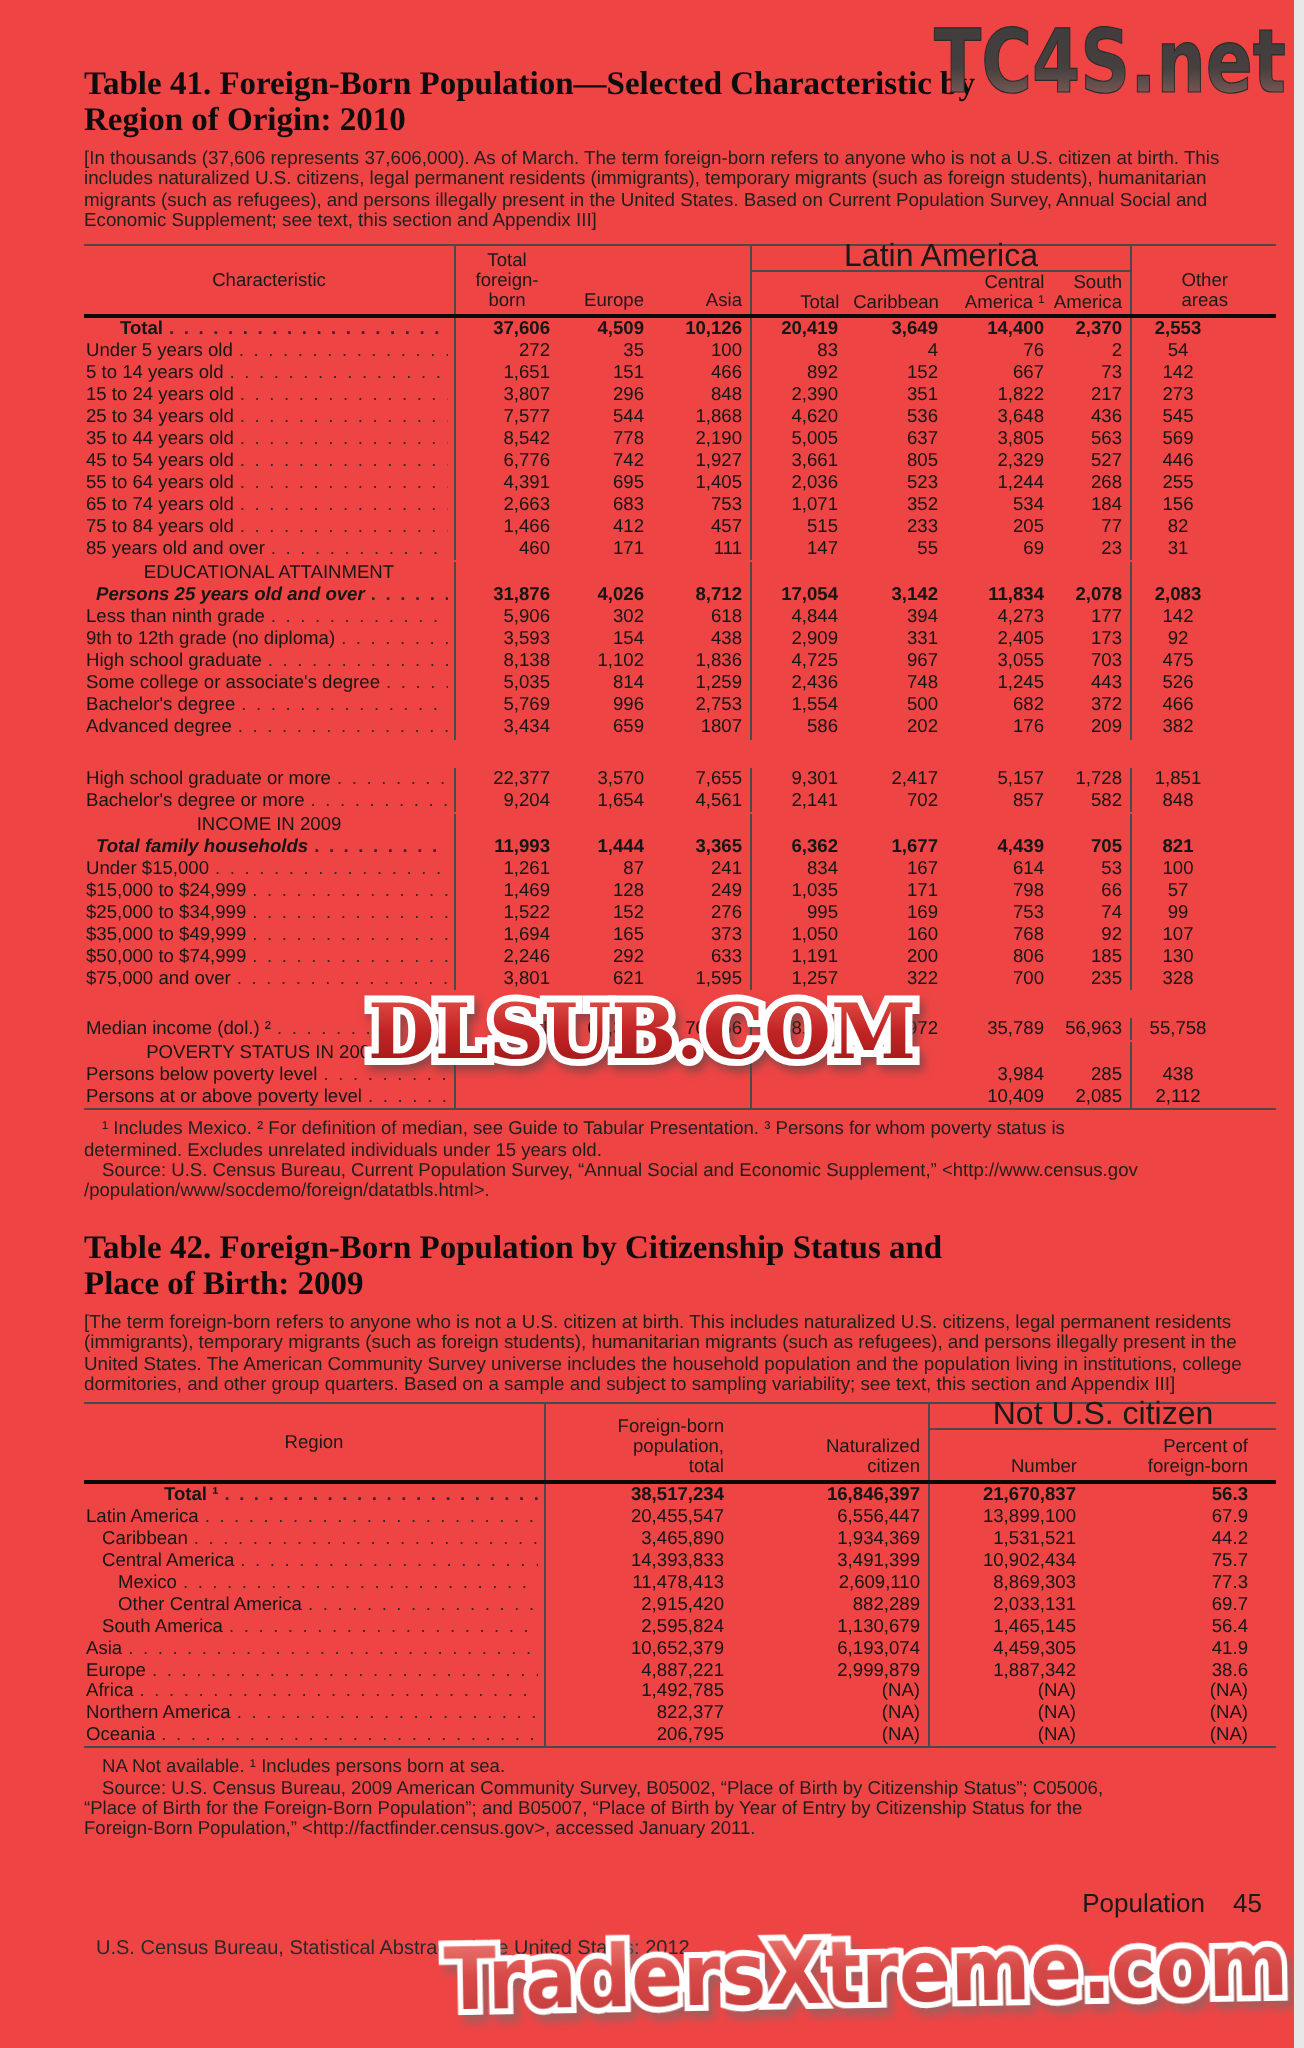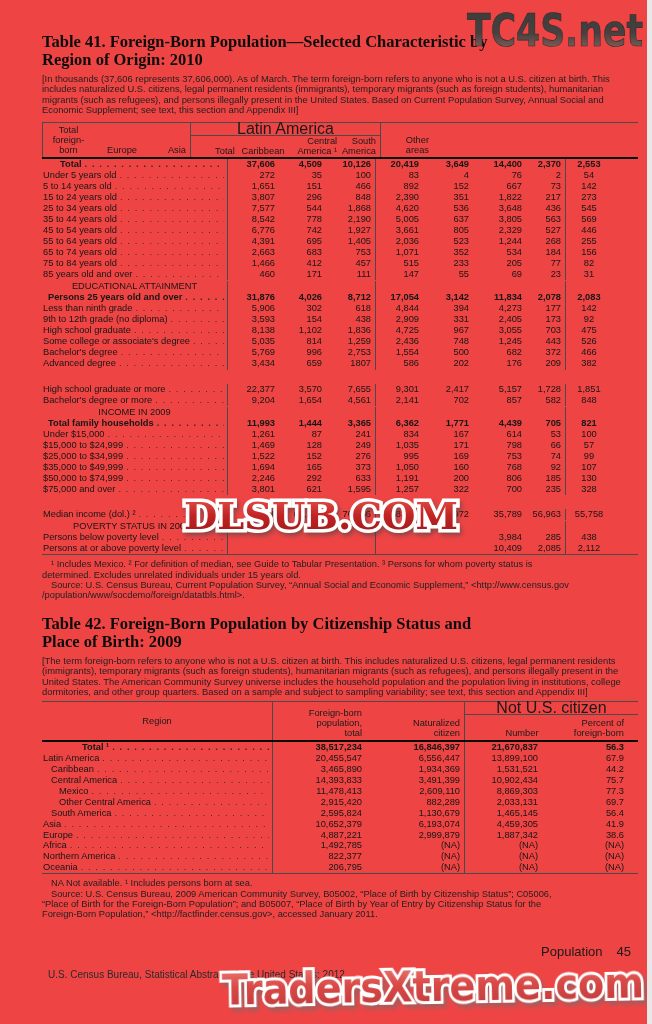--- a/index.html
+++ b/index.html
@@ -35,21 +35,21 @@
   .row.section .t{padding-left:0 !important;}
 
   
   .t41{margin-top:6px;}
   .t41 .thead{height:37px;}
   .t41 .c0{width:185px;}.t41 .c1{width:52px;}.t41 .c2{width:47px;}.t41 .c3{width:49px;}
   .t41 .cg{width:190px;}.t41 .c8{width:73px;padding-right:24px;}
   .t41 .g0{width:48px;}.t41 .g1{width:50px;}.t41 .g2{width:53px;}.t41 .g3{width:39px;}
   .t41 .lab{width:185px;}
   .t41 .ind0 .t{padding-left:1px;}
-  .t41 .ind1 .t{padding-left:6px;}
+  .t41 .ind1 .t{padding-left:6px;font-style:italic;}
   .t41 .ind2 .t{padding-left:18px;}
   .v{text-align:right;padding-right:4px;box-sizing:border-box;overflow:hidden;}
   .v0{width:52px;}.v1{width:47px;}.v2{width:49px;}.v3{width:48px;}
   .v4{width:50px;}.v5{width:53px;}.v6{width:39px;}.v7{width:73px;padding-right:26px;text-align:center;}
   .t41 .v0,.t41 .v3,.t41 .v7{border-left:1px solid #4a4a4a;}
 
   
   .t42{margin-top:4px;}
   .t42 .thead{height:41px;}
   .t42 .r0{width:230px;}.t42 .r1{width:94px;}.t42 .r2{width:98px;}
@@ -86,20 +86,21 @@
 
 <div class="page">
   <div class="content">
 
     <div class="tbl-title">Table 41. Foreign-Born Population—Selected Characteristic by
 Region of Origin: 2010</div>
     <div class="tbl-note">[In thousands (37,606 represents 37,606,000). As of March. The term foreign-born refers to anyone who is not a U.S. citizen at birth. This includes naturalized U.S. citizens, legal permanent residents (immigrants), temporary migrants (such as foreign students), humanitarian migrants (such as refugees), and persons illegally present in the United States. Based on Current Population Survey, Annual Social and Economic Supplement; see text, this section and Appendix III]</div>
 
     <div class="t41">
       <div class="thead">
+        <div class="h c0 hc">Characteristic</div>
         <div class="h c1 hcb bl">Total
 foreign-
 born</div>
         <div class="h c2 hr">Europe</div>
         <div class="h c3 hr">Asia</div>
         <div class="grp cg bl">
           <span class="gtitle">Latin America</span>
           <div class="gcols">
             <div class="h g0 hr">Total</div>
             <div class="h g1 hr">Caribbean</div>
@@ -421,21 +422,21 @@
           </div>
           <div class="row ind1 bold">
             <div class="lab">
               <span class="t">Total family households</span>
               <span class="leader"></span>
             </div>
             <div class="v v0">11,993</div>
             <div class="v v1">1,444</div>
             <div class="v v2">3,365</div>
             <div class="v v3">6,362</div>
-            <div class="v v4">1,771</div>
+            <div class="v v4">1,677</div>
             <div class="v v5">4,439</div>
             <div class="v v6">705</div>
             <div class="v v7">821</div>
           </div>
           <div class="row ind0">
             <div class="lab">
               <span class="t">Under $15,000</span>
               <span class="leader"></span>
             </div>
             <div class="v v0">1,261</div>

